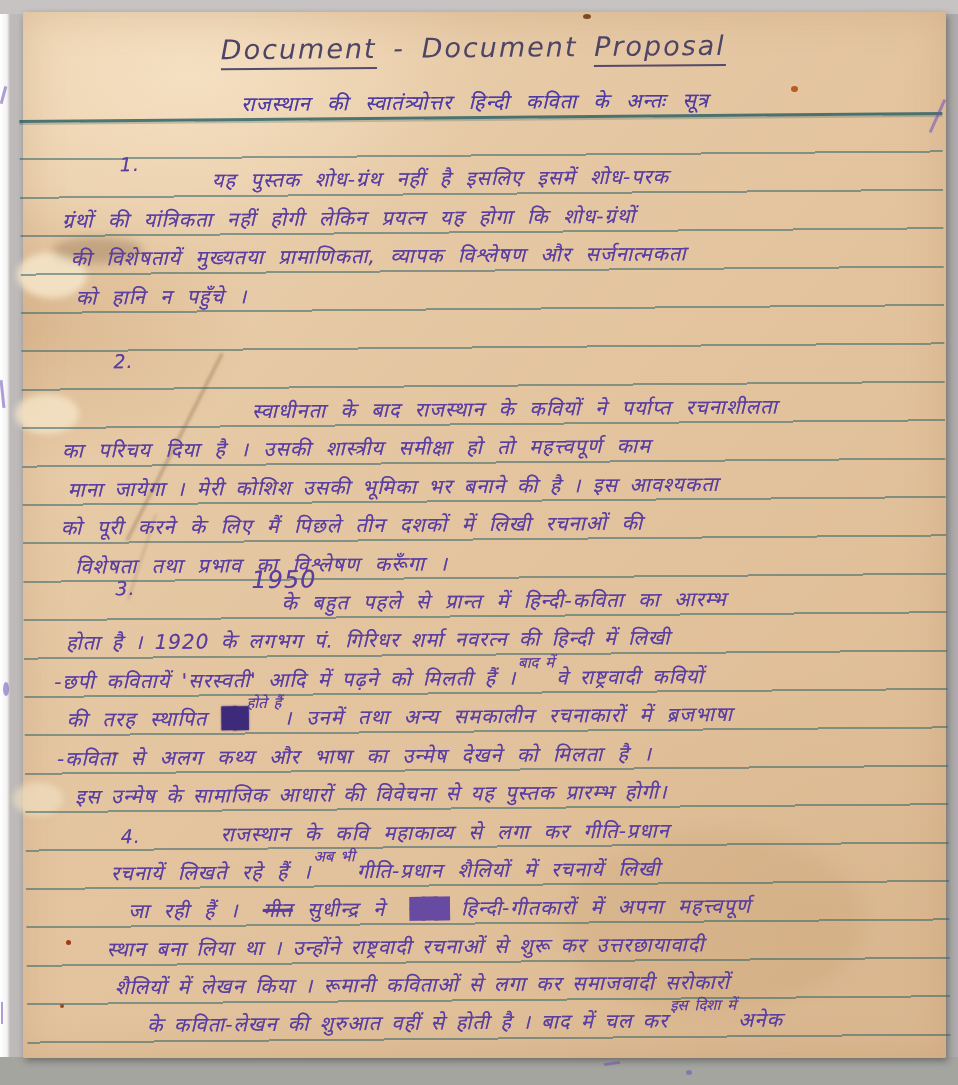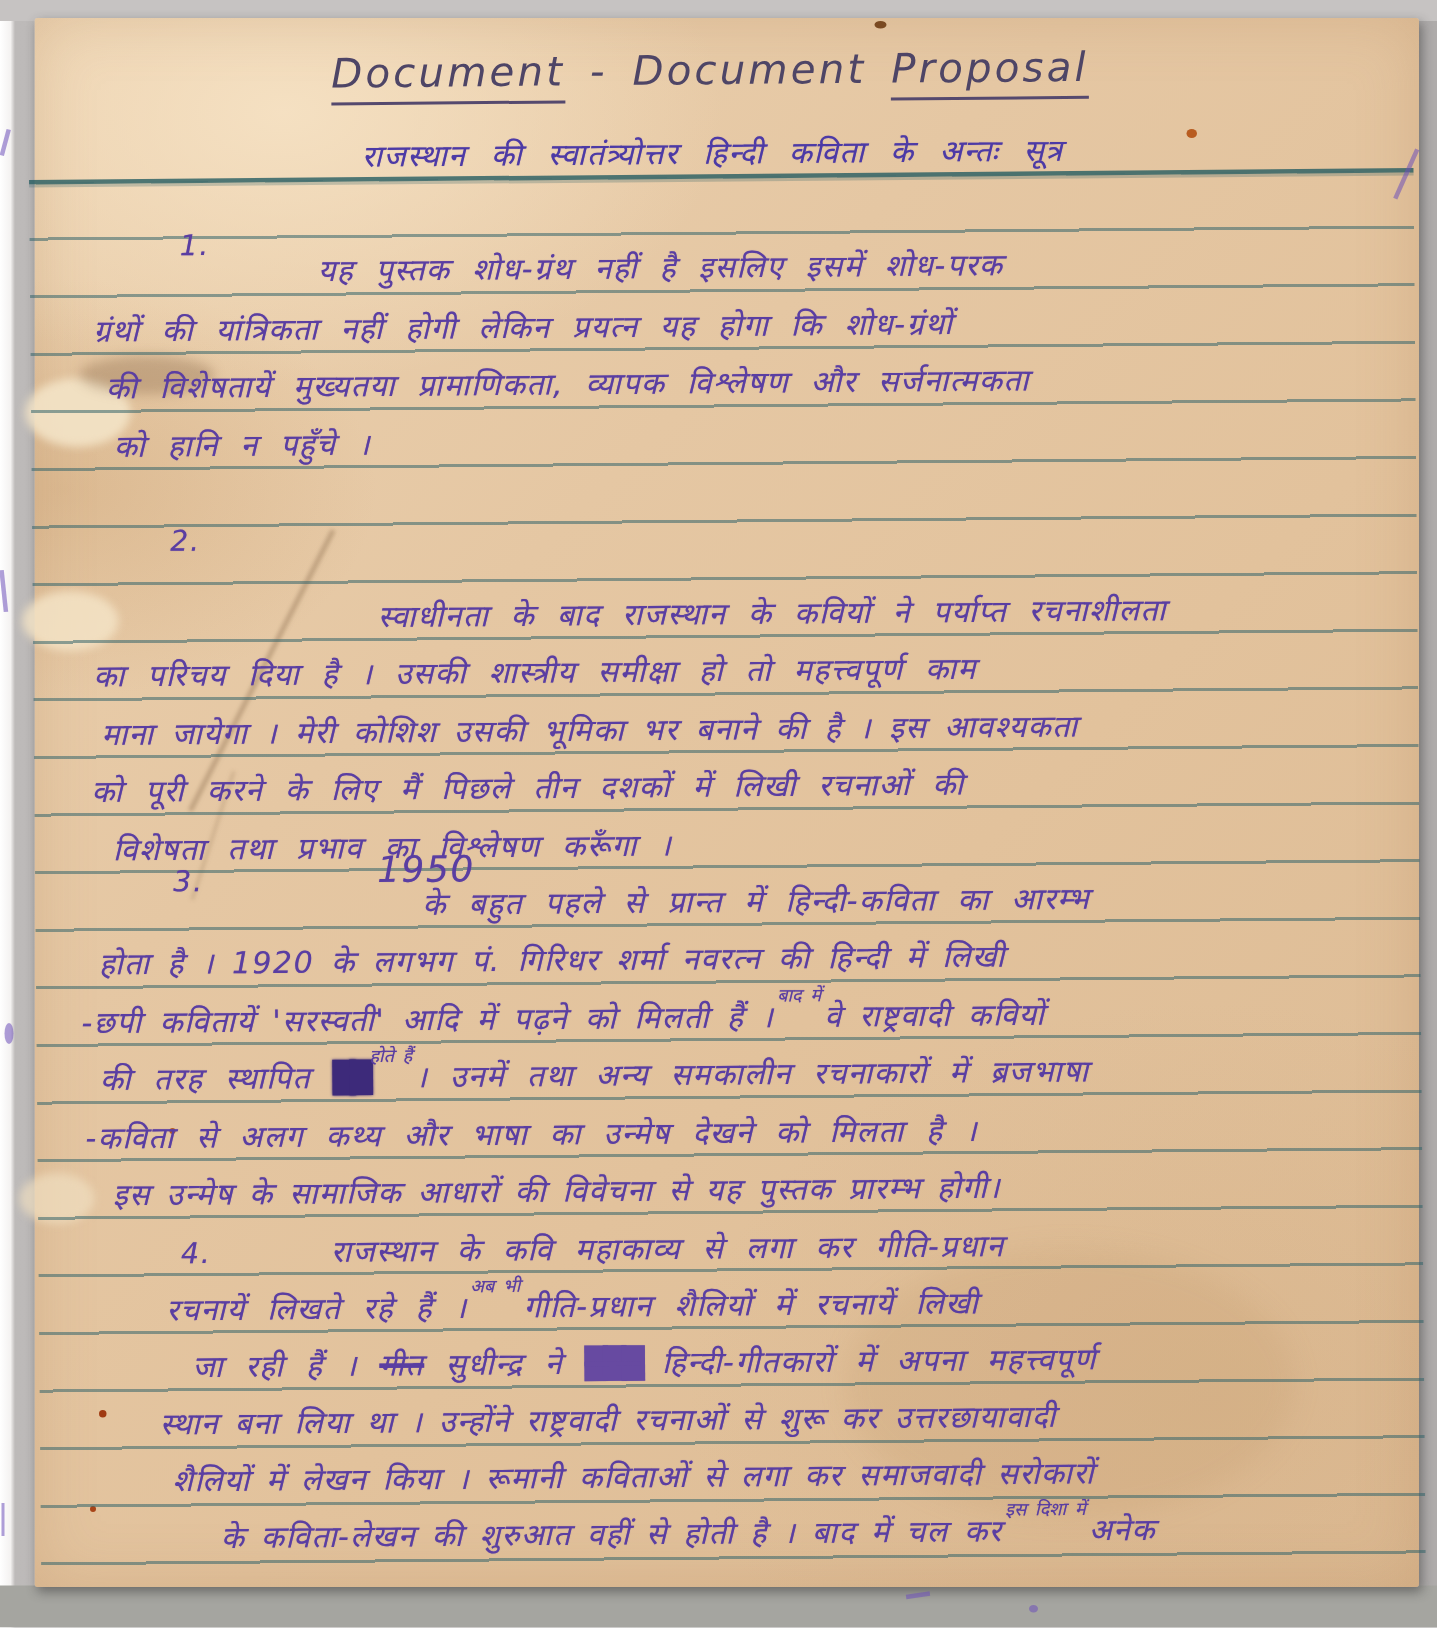--- a/index.html
+++ b/index.html
@@ -41,22 +41,22 @@
   .s-dot2{left:560px;top:2px;width:8px;height:5px;background:#7a4a22;filter:blur(.5px);}
   .s-dot3{left:43px;top:928px;width:5px;height:5px;background:#a03a12;}
   .s-dot4{left:37px;top:992px;width:4px;height:4px;background:#a84418;}
   .s-dot5{left:90px;top:740px;width:4px;height:4px;background:#b85c20;}
   .s-water{left:540px;top:820px;width:300px;height:180px;background:rgba(185,140,92,.14);filter:blur(8px);}
   
   .hw{position:absolute;white-space:nowrap;font-style:italic;color:#5a3ea2;
       font-size:20px;letter-spacing:1px;word-spacing:7px;
       text-shadow:0 0 .5px rgba(90,62,162,.6);}
   .num{font-size:19px;}
-  .ins{position:relative;top:-17px;font-size:12px;letter-spacing:0;word-spacing:2px;margin:0 2px;}
-  .strike{text-decoration:line-through;text-decoration-thickness:2.5px;}
+  .ins{position:relative;top:-17px;font-size:15px;letter-spacing:0;word-spacing:2px;margin:0 2px;}
+  .strike{text-decoration:line-through;text-decoration-thickness:2.5px;margin-left:10px;}
   .scrib{letter-spacing:-3px;opacity:.9;}
   .blot{letter-spacing:-4px;color:#3d2a7a;text-shadow:0 0 2px #3d2a7a;}
   
   .heading{position:absolute;left:202px;top:20px;white-space:nowrap;font-style:italic;
            color:#4e4566;font-size:27px;letter-spacing:2px;word-spacing:6px;}
   .heading .u{border-bottom:2.5px solid #55496e;padding-bottom:3px;}
   .title-hi{font-size:20px;color:#4c3aa6;}
   
   .mark{position:absolute;background:rgba(110,80,185,.55);pointer-events:none;}
   .m1{left:2px;top:86px;width:3px;height:18px;transform:rotate(15deg);}

